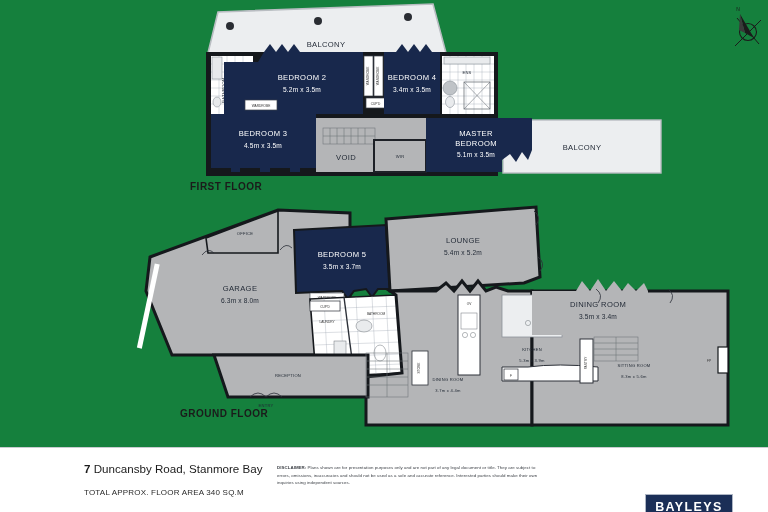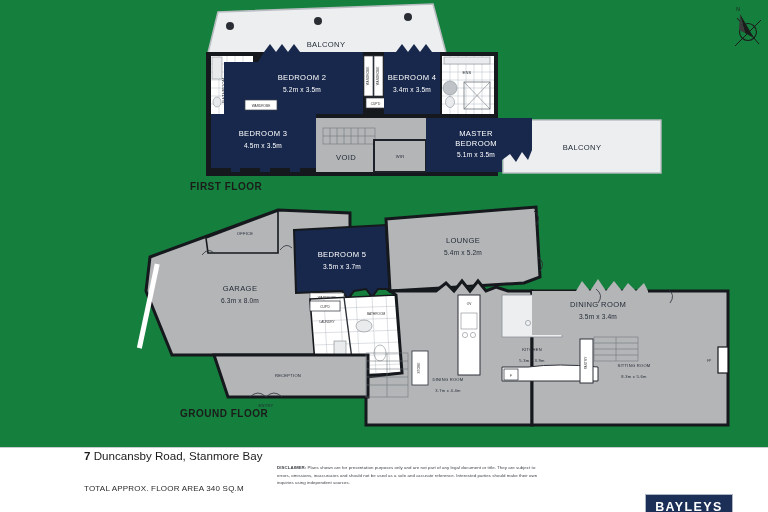--- a/index.html
+++ b/index.html
@@ -24,24 +24,24 @@
   .navy{fill:#18284c;}
   .grey{fill:#b4b5b7;}
   .lgrey{fill:#eceef0;}
   .wall{fill:#15181c;}
   .tile{stroke:#9aa3ad;stroke-width:.35;fill:none;}
   .white{fill:#ffffff;}
 
   
   #footer-rule{position:absolute;left:0;top:447px;width:768px;height:1px;background:#c9ccd0;}
   #footer{position:absolute;left:0;top:448px;width:768px;height:64px;background:#fff;}
-  #addr-block{position:absolute;left:84px;top:1px;}
+  #addr-block{position:absolute;left:84px;top:14px;}
   #addr-line{font-size:11.6px;color:#1b1b1b;white-space:nowrap;}
   #addr-line .num{font-weight:bold;}
-  #area-line{font-size:8px;color:#2a2a2a;margin-top:22px;letter-spacing:.2px;}
+  #area-line{font-size:8px;color:#2a2a2a;margin-top:13px;letter-spacing:.2px;}
   #disclaimer{position:absolute;left:277px;top:16px;width:262px;font-size:4.4px;
     line-height:1.75;color:#3b3f45;letter-spacing:.05px;}
   #disclaimer .dtag{font-weight:bold;}
   #logo{position:absolute;left:645px;top:14px;width:88px;height:26px;
     background:#1b2f57;border:1.5px solid #aeb6c4;box-sizing:border-box;
     display:flex;align-items:center;justify-content:center;margin-top:32px;}
   #logo span{color:#fff;font-size:12.5px;font-weight:bold;letter-spacing:1.4px;}
 </style>
 </head>
 <body>

